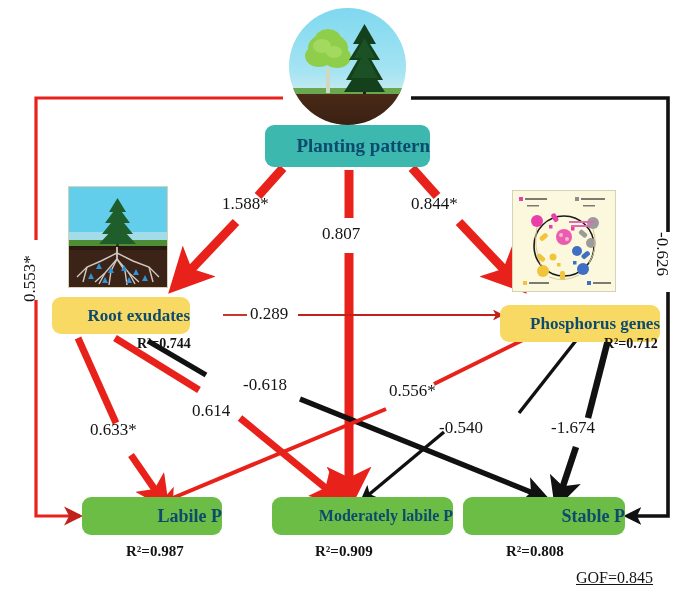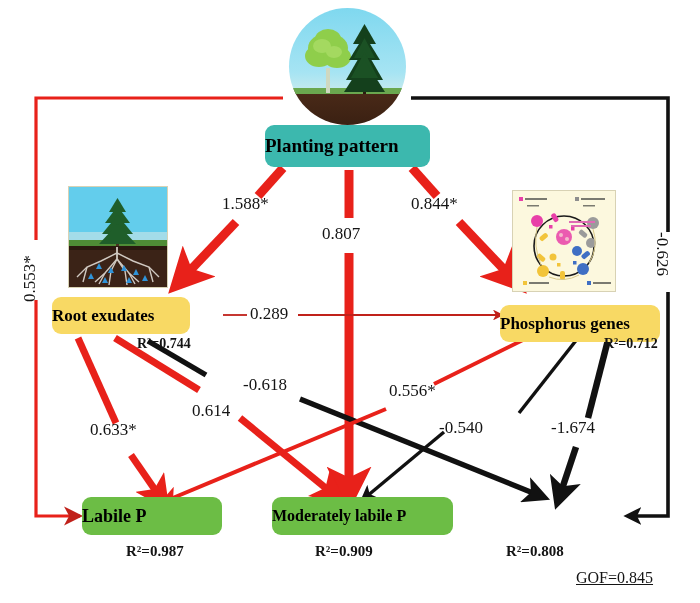--- a/index.html
+++ b/index.html
@@ -9,24 +9,24 @@
     font-family:"Liberation Serif", serif;
     overflow:hidden;
     position:relative;
   }
   #stage{position:absolute;left:0;top:0;width:700px;height:603px;}
   svg.layer{position:absolute;left:0;top:0;width:700px;height:603px;}
 
   
   .node{
     position:absolute;
-    display:flex;align-items:center;justify-content:flex-start;
+    display:flex;align-items:center;justify-content:flex-end;
     border-radius:9px;
     font-weight:bold;
-    color:#000000;
+    color:#0c4a6e;
     text-align:center;
     line-height:1.05;
     z-index:6;
   }
   .node-teal{background:#3cb8ae;}
   .node-yellow{background:#f8d964;}
   .node-green{background:#6cbd45;}
 
   
   .lbl{
@@ -282,20 +282,23 @@
   </div>
 
   <div class="node node-green" style="left:82px;top:497px;width:140px;height:38px;font-size:18px;">
     <span>Labile P</span>
   </div>
 
   <div class="node node-green" style="left:272px;top:497px;width:181px;height:38px;font-size:16px;">
     <span>Moderately labile P</span>
   </div>
 
+  <div class="node node-green" style="left:463px;top:497px;width:162px;height:38px;font-size:18px;">
+    <span>Stable P</span>
+  </div>
 
   <div class="lbl lbl-bold" style="left:137px;top:336px;">R²=0.744</div>
 
   <div class="lbl lbl-bold" style="left:604px;top:336px;">R²=0.712</div>
 
   <div class="lbl lbl-bold" style="left:126px;top:543px;font-size:15px;">R²=0.987</div>
 
   <div class="lbl lbl-bold" style="left:315px;top:543px;font-size:15px;">R²=0.909</div>
 
   <div class="lbl lbl-bold" style="left:506px;top:543px;font-size:15px;">R²=0.808</div>

